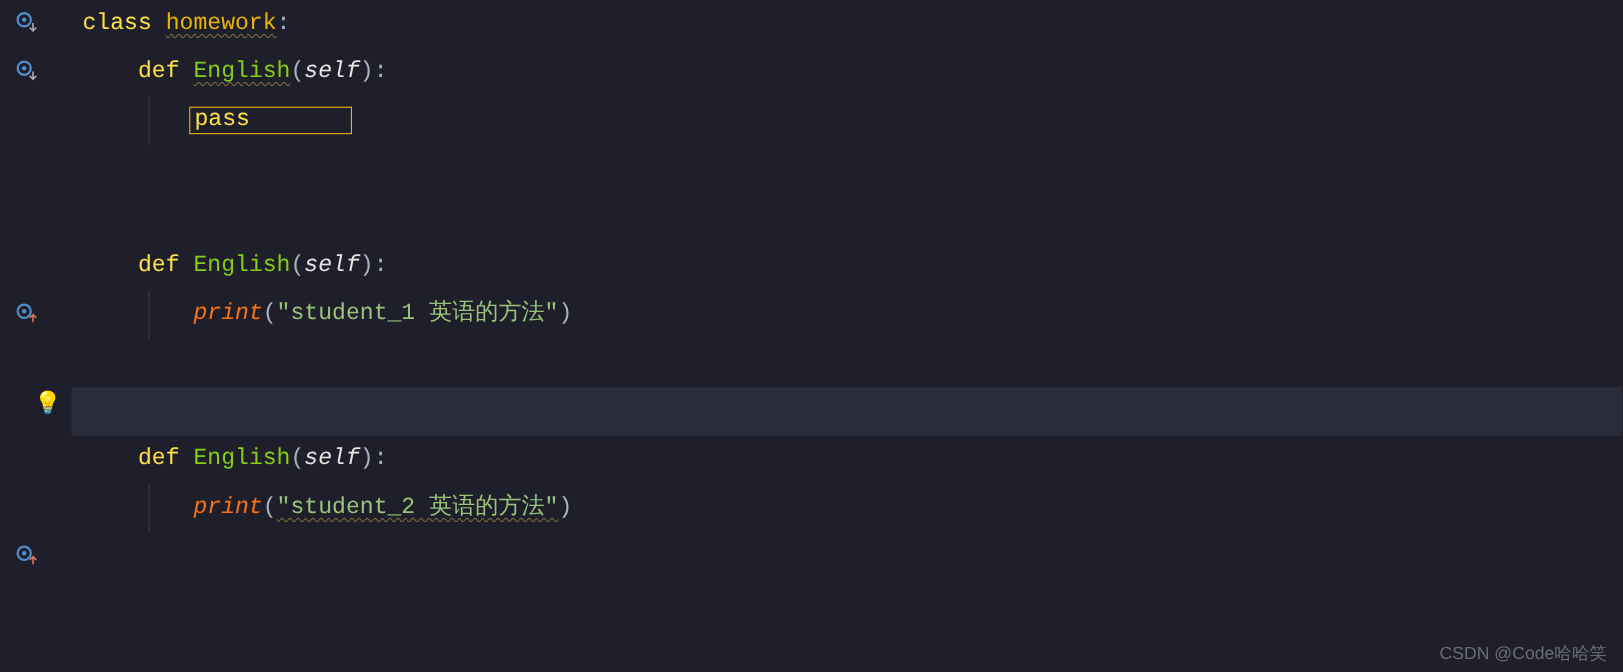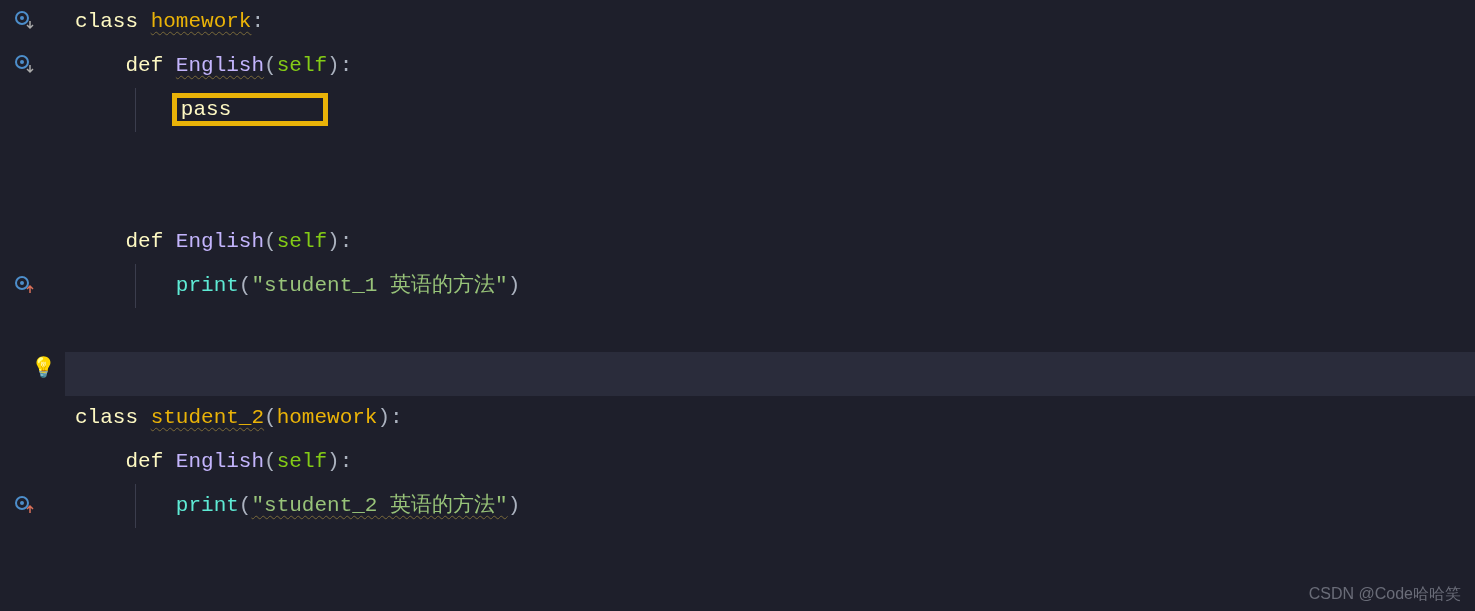--- a/index.html
+++ b/index.html
@@ -39,39 +39,39 @@
   .line {
     height: 44px;
     line-height: 44px;
     white-space: pre;
     position: relative;
     padding-left: 10px;
   }
   .line.highlight-line {
     background: #2a2c3b;
   }
-  .kw { color: #fef9c3; }
+  .kw { color: #fde047; }
   .classname { color: #eab308; }
-  .fnname { color: #c4b5fd; }
-  .param { color: #84cc16; }
+  .fnname { color: #84cc16; }
+  .param { color: #e5e5e5; font-style: italic; }
   .str { color: #98c379; }
   .punct { color: #abb2bf; }
-  .builtin { color: #5eead4; }
+  .builtin { color: #f97316; font-style: italic; }
   .squiggle {
     text-decoration: underline wavy #7a6a3a;
     text-decoration-thickness: 1px;
     text-underline-offset: 4px;
   }
   .squiggle-green {
     text-decoration: underline wavy #7a6a3a;
     text-decoration-thickness: 1px;
     text-underline-offset: 4px;
   }
   .red-box {
-    border: 5px solid #eab308;
+    border: 1px solid #eab308;
     padding: 0 4px;
     margin-left: -4px;
   }
   .indent-guide {
     border-left: 1px solid #3b3d4d;
     display: inline-block;
     height: 44px;
     vertical-align: top;
     position: absolute;
   }
@@ -141,21 +141,20 @@
 
 
     <div class="line"><span>    </span><span class="kw">def </span><span class="fnname">English</span><span class="punct">(</span><span class="param">self</span><span class="punct">):</span></div>
 
     <div class="line"><span class="indent-guide" style="left:70px"></span><span>        </span><span class="builtin">print</span><span class="punct">(</span><span class="str">"student_1 英语的方法"</span><span class="punct">)</span></div>
 
     <div class="line"></div>
 
     <div class="line highlight-line"></div>
 
-    <div class="line"><span class="kw">class </span><span class="classname squiggle">student_2</span><span class="punct">(</span><span class="classname">homework</span><span class="punct">):</span></div>
 
     <div class="line"><span>    </span><span class="kw">def </span><span class="fnname">English</span><span class="punct">(</span><span class="param">self</span><span class="punct">):</span></div>
 
     <div class="line"><span class="indent-guide" style="left:70px"></span><span>        </span><span class="builtin">print</span><span class="punct">(</span><span class="str squiggle-green">"student_2 英语的方法"</span><span class="punct">)</span></div>
   </div>
 </div>
 
 <div class="watermark">CSDN @Code哈哈笑</div>
 
 </body></html>

